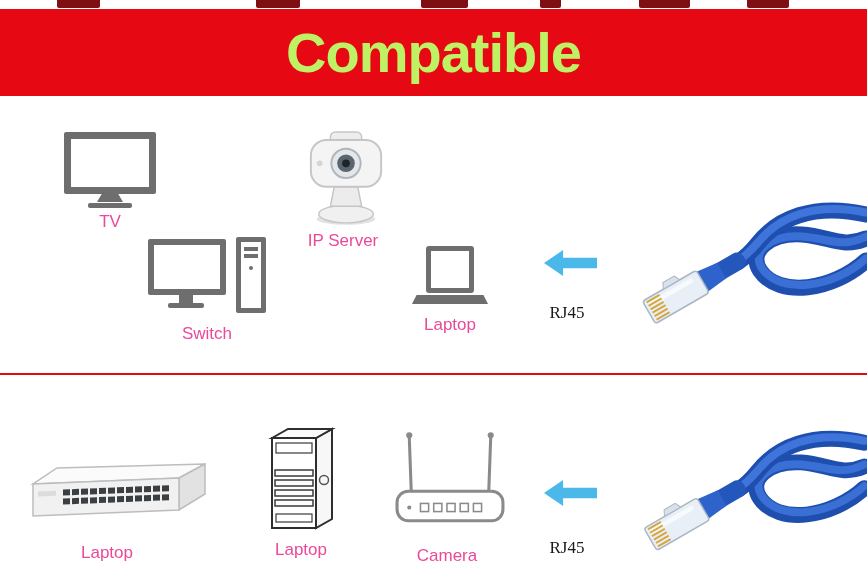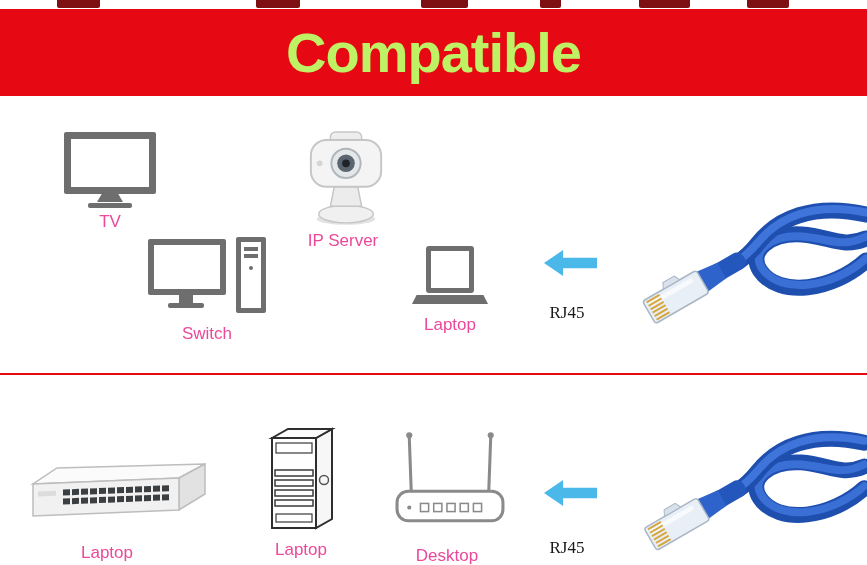--- a/index.html
+++ b/index.html
@@ -184,21 +184,21 @@
     <line x1="93" y1="66" x2="95" y2="11" stroke="#8a8a8a" stroke-width="3" stroke-linecap="round"></line>
     <circle cx="95" cy="9" r="3" fill="#8a8a8a"></circle>
     <rect x="3" y="64" width="104" height="29" rx="11" fill="#ffffff" stroke="#8a8a8a" stroke-width="3"></rect>
     <circle cx="15" cy="80" r="2" fill="#8a8a8a"></circle>
     <rect x="26" y="76" width="8" height="8" fill="none" stroke="#8a8a8a" stroke-width="1.5"></rect>
     <rect x="39" y="76" width="8" height="8" fill="none" stroke="#8a8a8a" stroke-width="1.5"></rect>
     <rect x="52" y="76" width="8" height="8" fill="none" stroke="#8a8a8a" stroke-width="1.5"></rect>
     <rect x="65" y="76" width="8" height="8" fill="none" stroke="#8a8a8a" stroke-width="1.5"></rect>
     <rect x="78" y="76" width="8" height="8" fill="none" stroke="#8a8a8a" stroke-width="1.5"></rect>
   </svg>
-  <div class="lbl" style="left:447px;top:546px">Desktop</div>
+  <div class="lbl" style="left:447px;top:546px">Camera</div>
 
   <div class="arrow" style="left:544px;top:480px"></div>
   <div class="rj45" style="left:567px;top:538px">RJ45</div>
 
   <svg class="abs" style="left:627px;top:427px" width="240" height="138" viewBox="0 0 240 140">
     <use href="#cable-art"></use>
   </svg>
 
   <svg width="0" height="0" style="position:absolute" aria-hidden="true">
     <defs>

